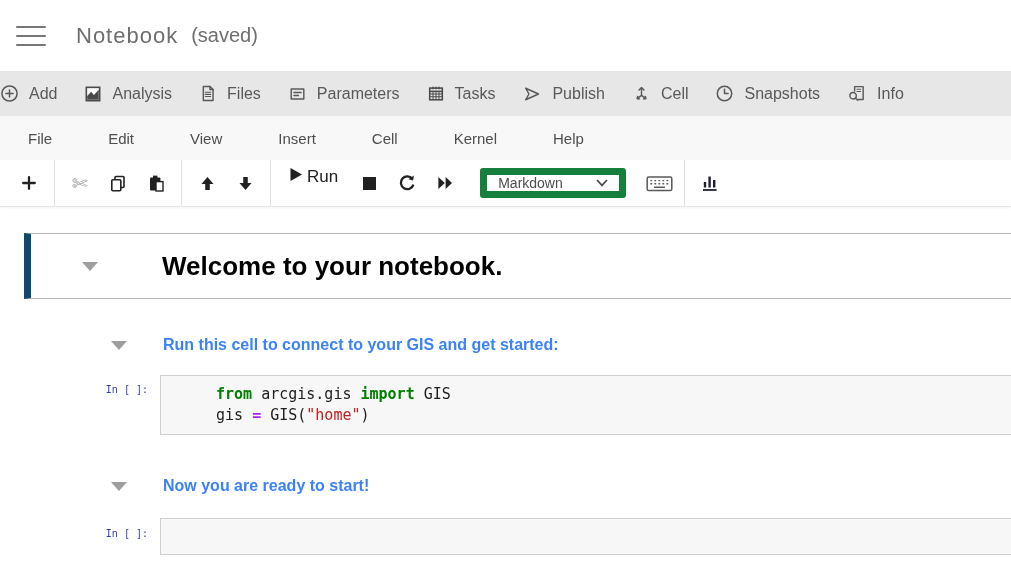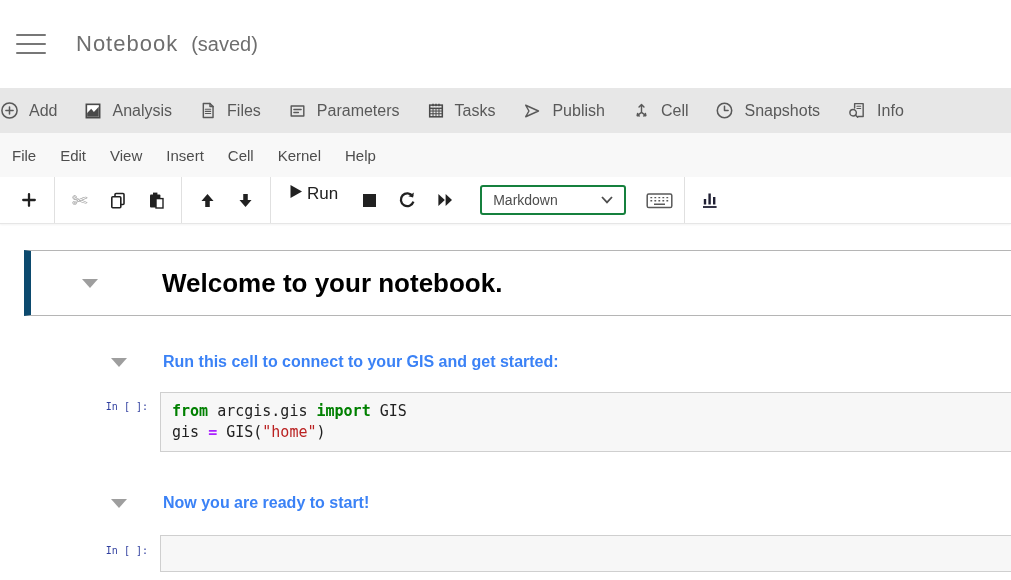--- a/index.html
+++ b/index.html
@@ -1,41 +1,41 @@
 <!DOCTYPE html>
 <html><head>
 <meta charset="utf-8">
 <style>
   html,body{margin:0;padding:0;}
   body{
     width:1011px;height:580px;overflow:hidden;background:#fff;
     font-family:"Liberation Sans",sans-serif;-webkit-font-smoothing:antialiased;
   }
   
-  .top-header{height:88px;display:flex;align-items:center;background:#fff;}
+  .top-header{height:71px;display:flex;align-items:center;background:#fff;}
   .hamburger{margin-left:16px;width:30px;display:flex;flex-direction:column;gap:7px;cursor:pointer;}
   .hamburger span{display:block;height:2px;background:#777;border-radius:2px;}
   .nb-title{margin-left:30px;font-size:22px;color:#6e6e6e;letter-spacing:1px;}
   .nb-status{margin-left:13px;font-size:20px;color:#6e6e6e;}
   
   .app-toolbar{height:45px;background:#e7e7e7;display:flex;align-items:center;padding-left:0;}
   .app-item{display:flex;align-items:center;gap:10px;margin-right:27px;color:#595959;font-size:16px;cursor:pointer;white-space:nowrap;}
   .app-item svg{display:block;}
   
   .menu-bar{height:44px;background:#f8f8f8;display:flex;align-items:center;}
-  .menu-item{padding:0 12px;font-size:15px;color:#4d4d4d;cursor:pointer;}
+  .menu-item{padding:0 28px;font-size:15px;color:#4d4d4d;cursor:pointer;}
   
   .cell-toolbar{height:46px;background:#fff;display:flex;align-items:center;padding-left:10px;
     border-bottom:1px solid #e6e6e6;box-shadow:0 1px 2px rgba(0,0,0,.05);position:relative;z-index:2;}
   .tb-btn{width:38px;height:32px;display:flex;align-items:center;justify-content:center;cursor:pointer;}
   .tb-sep{width:1px;align-self:stretch;background:#e0e0e0;margin:0 6px;}
   .run-btn{display:flex;align-items:flex-start;gap:4px;padding:0 12px;height:32px;cursor:pointer;}
   .run-label{font-size:17px;color:#212121;}
   .scissors{font-size:19px;color:#9e9e9e;font-family:"DejaVu Sans",sans-serif;}
-  .cell-type-select{width:146px;height:30px;margin:0 14px 0 16px;border:2px solid #15803d;border-radius:3px;
+  .cell-type-select{width:146px;height:30px;margin:0 14px 0 16px;border:7px solid #15803d;border-radius:3px;
     background:#fff;display:flex;align-items:center;justify-content:space-between;padding:0 11px;
     font-size:14px;color:#4d4d4d;cursor:pointer;box-sizing:border-box;}
   
   .notebook-area{background:#fff;padding-top:26px;}
   .collapse-arrow{width:0;height:0;border-left:8px solid transparent;border-right:8px solid transparent;
     border-top:9px solid #9e9e9e;cursor:pointer;}
   .cell-selected{margin-left:24px;height:64px;border:1px solid #b5b5b5;border-right:none;
     border-left:7px solid #0c4a6e;display:flex;align-items:center;position:relative;}
   .cell-selected .collapse-arrow{position:absolute;left:51px;}
   .h1-text{margin-left:131px;font-size:26px;font-weight:bold;color:#000;}
@@ -44,21 +44,21 @@
   .md-heading{margin-left:163px;font-size:16px;font-weight:bold;color:#3b82f6;}
   .md-row-2{margin-top:35px;}
   .md-row-4{margin-top:40px;}
   .code-row{display:flex;}
   .code-row-3{margin-top:19px;}
   .code-row-5{margin-top:21px;}
   .prompt-col{width:148px;flex-shrink:0;text-align:right;
     font-family:"DejaVu Sans Mono",monospace;font-size:10px;color:#303f9f;}
   .code-row-3 .prompt-col{padding-top:9px;}
   .code-row-5 .prompt-col{padding-top:10px;}
-  .input-box{flex:1;margin-left:12px;background:#f7f7f7;border:1px solid #cfcfcf;border-right:none;}
+  .input-box{flex:1;margin-left:12px;background:#f7f7f7;border:1px solid #cfcfcf;border-right:none;padding-left:44px;}
   .code-content{padding:8px 8px 8px 11px;font-family:"DejaVu Sans Mono",monospace;font-size:15px;
     line-height:21px;color:#212121;white-space:pre;}
   .empty-box{height:35px;cursor:text;}
   .kw{color:#008000;font-weight:bold;}
   .op{color:#aa22ff;font-weight:bold;}
   .str{color:#ba2121;}
   .icon-stroke{stroke:#595959;fill:none;stroke-width:1.6;stroke-linecap:round;stroke-linejoin:round;}
   .dk{stroke:#212121;fill:none;stroke-width:2.2;stroke-linecap:round;}
 </style>
 </head>

